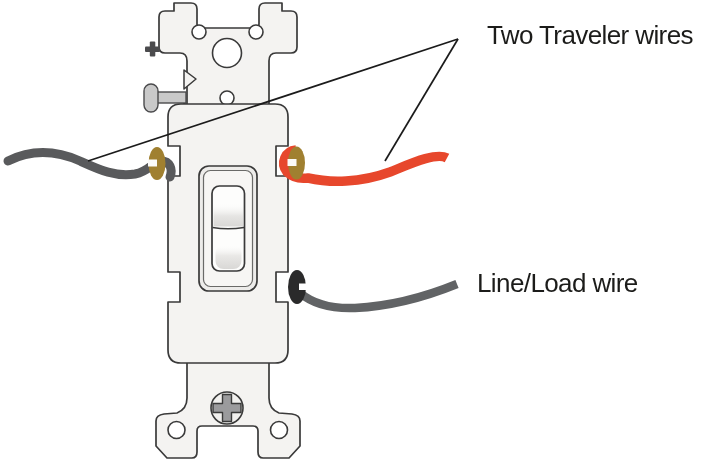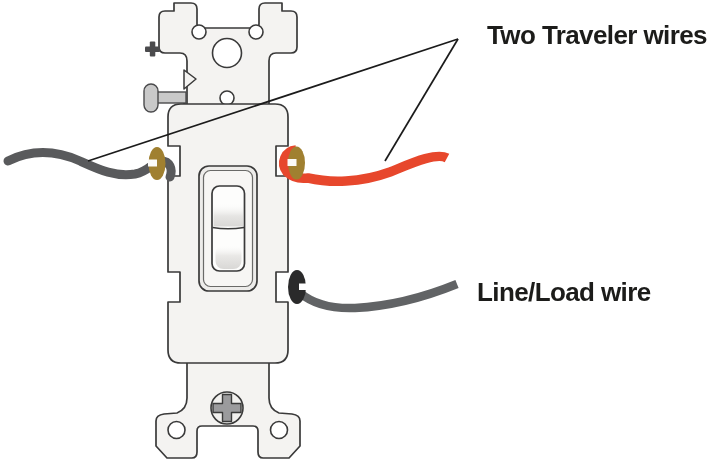--- a/index.html
+++ b/index.html
@@ -6,29 +6,29 @@
   .stage{
     position:relative;
     width:717px;height:461px;
     background:#ffffff;
     overflow:hidden;
     font-family:"Liberation Sans", sans-serif;
   }
   .stage svg{position:absolute;left:0;top:0;}
   .callout-label{
     position:absolute;
-    font-weight:700;
+    font-weight:400;
     font-size:26px;
     line-height:1;
     letter-spacing:-0.6px;
     color:#1c1c1a;
     white-space:nowrap;
   }
   #label-travelers{left:487px;top:22px;}
-  #label-lineload{left:477px;top:279px;}
+  #label-lineload{left:477px;top:270px;}
 </style>
 </head>
 <body>
 
 <div class="stage">
 
   <svg width="717" height="461" viewBox="0 0 717 461">
     <defs>
       <linearGradient id="togTop" x1="0" y1="0" x2="0" y2="1">
         <stop offset="0" stop-color="#fdfdfc" stop-opacity="0"></stop>

